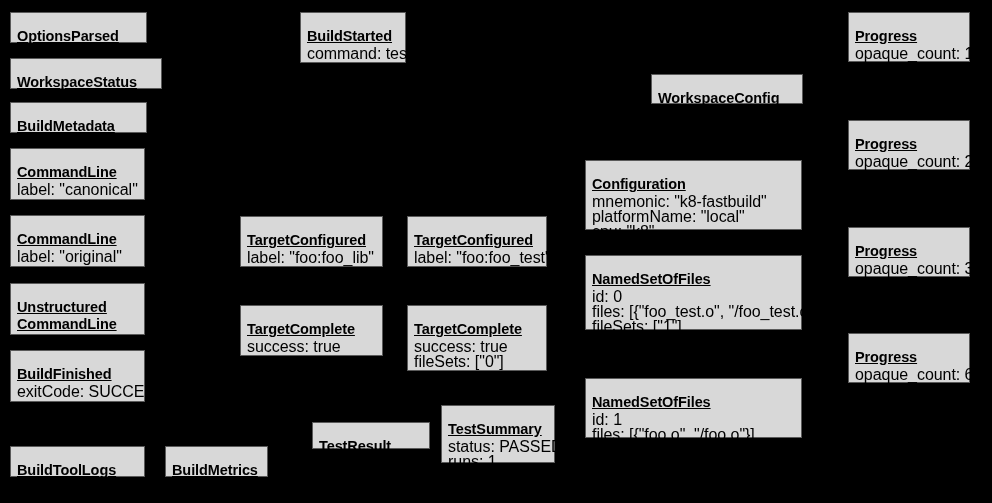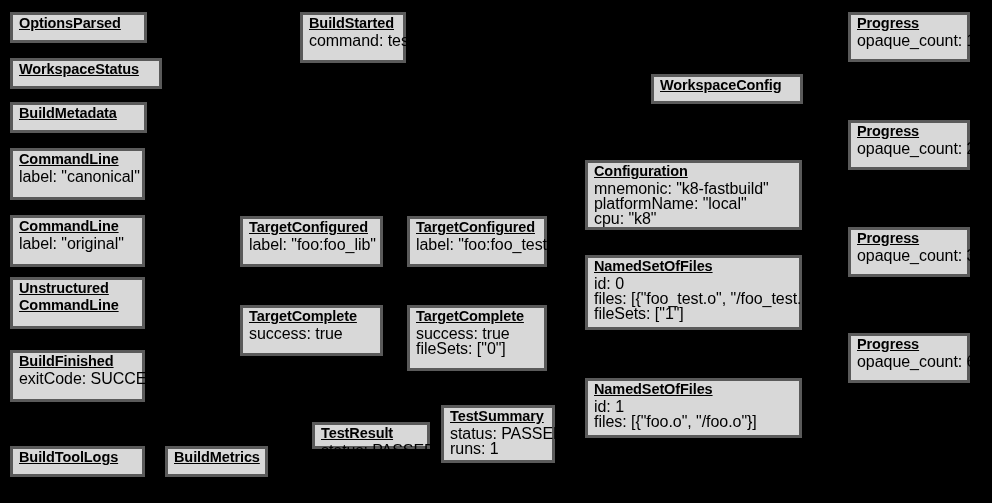--- a/index.html
+++ b/index.html
@@ -13,22 +13,22 @@
     width: 992px;
     height: 503px;
     background: #000000;
     overflow: hidden;
     font-family: "Liberation Sans", sans-serif;
   }
   .node {
     position: absolute;
     box-sizing: border-box;
     background: #d8d8d8;
-    border: 3px solid #0f766e;
-    padding: 0 6px 5px 6px;
+    border: 1px solid #0f766e;
+    padding: 15px 6px 5px 6px;
     color: #000000;
   }
   .node-title {
     display: block;
     font-weight: bold;
     font-size: 14.5px;
     line-height: 17px;
     text-decoration: underline;
     white-space: pre-line;
     letter-spacing: -0.1px;
@@ -63,21 +63,21 @@
       <span class="node-attrs">
         <span class="attr">label: "canonical"</span>
       </span>
     </div>
     <div class="node" style="left: 10px; top: 215px; width: 135px; height: 52px; background: rgb(216, 216, 216); border-color: rgb(90, 90, 90); color: rgb(0, 0, 0);">
       <span class="node-title">CommandLine</span>
       <span class="node-attrs">
         <span class="attr">label: "original"</span>
       </span>
     </div>
-    <div class="node title-only" style="left: 10px; top: 277px; width: 135px; height: 52px; background: rgb(216, 216, 216); border-color: rgb(90, 90, 90); color: rgb(0, 0, 0);">
+    <div class="node title-only" style="left: 10px; top: 283px; width: 135px; height: 52px; background: rgb(216, 216, 216); border-color: rgb(90, 90, 90); color: rgb(0, 0, 0);">
       <span class="node-title">Unstructured
 CommandLine</span>
     </div>
     <div class="node" style="left: 10px; top: 350px; width: 135px; height: 52px; background: rgb(216, 216, 216); border-color: rgb(90, 90, 90); color: rgb(0, 0, 0);">
       <span class="node-title">BuildFinished</span>
       <span class="node-attrs">
         <span class="attr">exitCode: SUCCESS</span>
       </span>
     </div>
     <div class="node title-only" style="left: 10px; top: 446px; width: 135px; height: 31px; background: rgb(216, 216, 216); border-color: rgb(90, 90, 90); color: rgb(0, 0, 0);">

